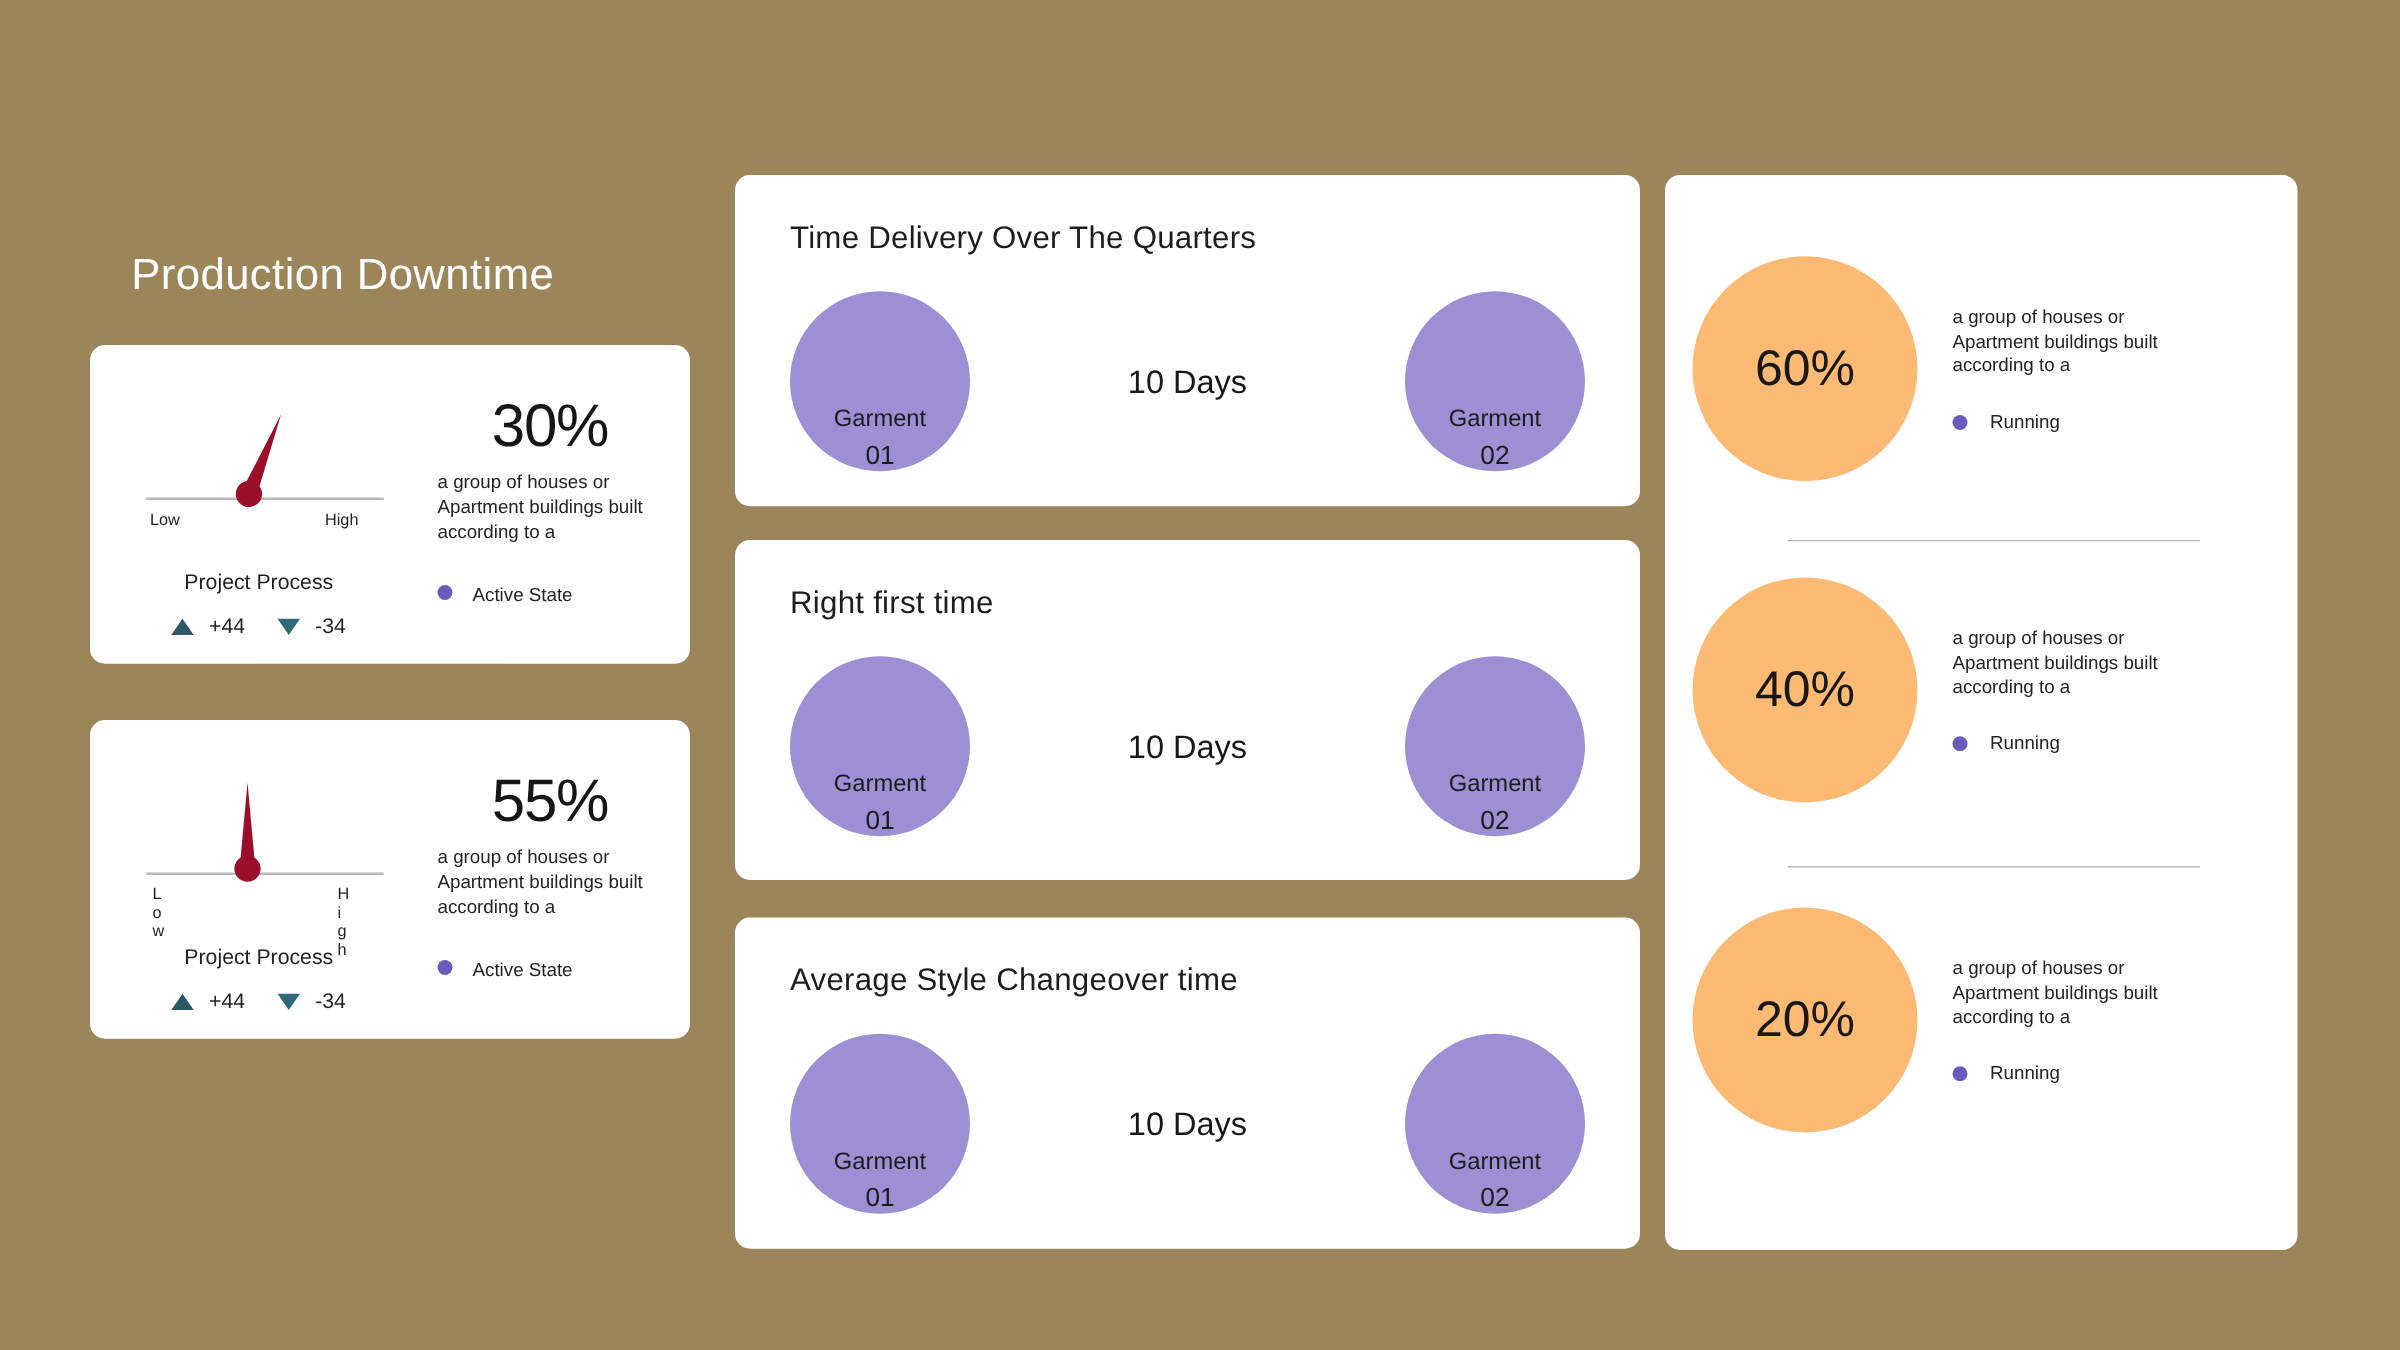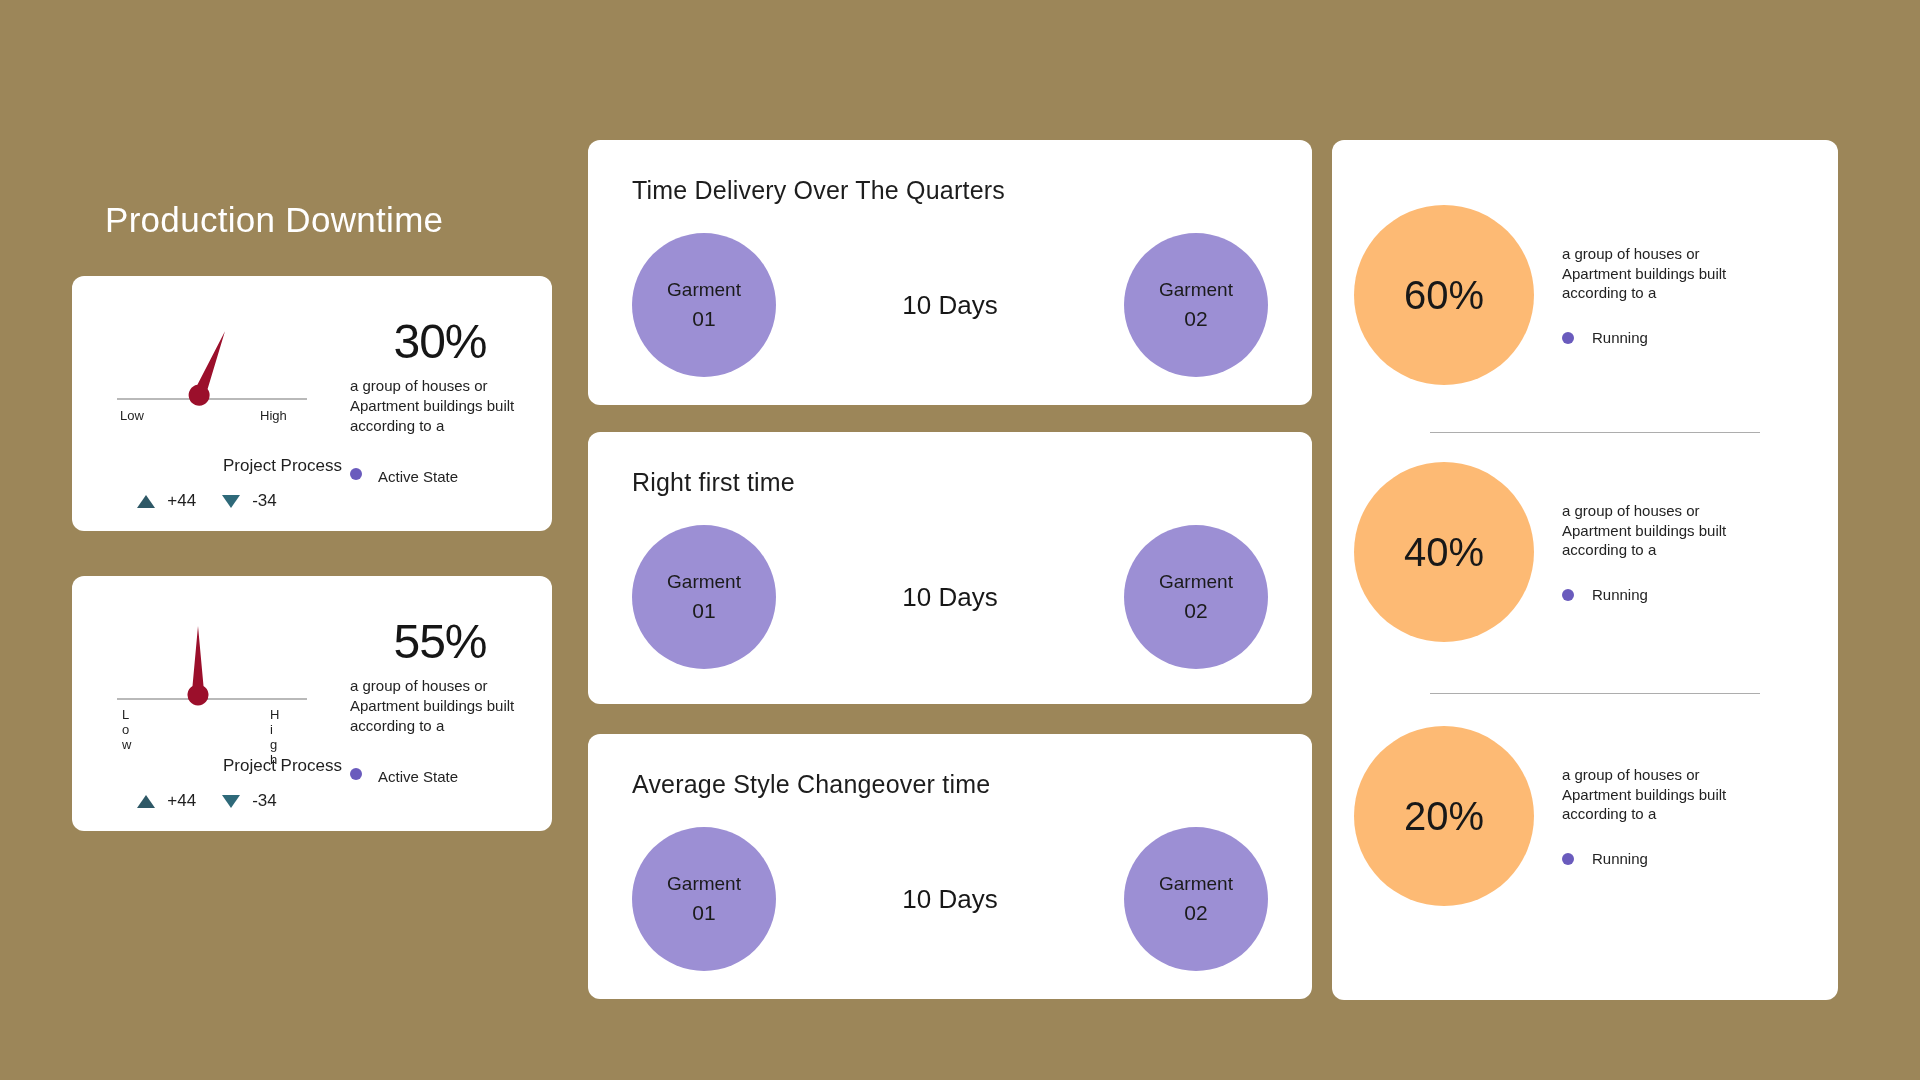--- a/index.html
+++ b/index.html
@@ -69,21 +69,21 @@
     line-height: 1.15;
     word-break: break-all;
     text-align: left;
   }
   .gauge-label.vert.low  { left: 30px; }
   .gauge-label.vert.high { left: 178px; }
 
   .proc-label {
     position: absolute;
     left: 0; top: 180px; width: 270px;
-    text-align: right;
+    text-align: center;
     font-size: 17px;
     color: #1f1f1f;
   }
   .delta-row {
     position: absolute;
     left: 0; top: 215px; width: 270px;
     display: flex; justify-content: center; align-items: center;
     gap: 12px;
     font-size: 17px; color: #1f1f1f;
   }
@@ -148,21 +148,21 @@
     position: absolute;
     left: 44px; right: 44px; top: 90px;
     height: 150px;
     display: flex; align-items: center; justify-content: space-between;
   }
   .garment-circle {
     width: 144px; height: 144px;
     border-radius: 50%;
     background: #9c8fd4;
     display: flex; flex-direction: column;
-    align-items: center; justify-content: center;
+    align-items: center; justify-content: flex-end;
     gap: 6px;
     font-size: 19px;
     color: #1b1b1b;
   }
   .garment-circle .num { font-size: 21px; }
   .days-text {
     font-size: 26px;
     font-weight: 300;
     color: #171717;
   }

